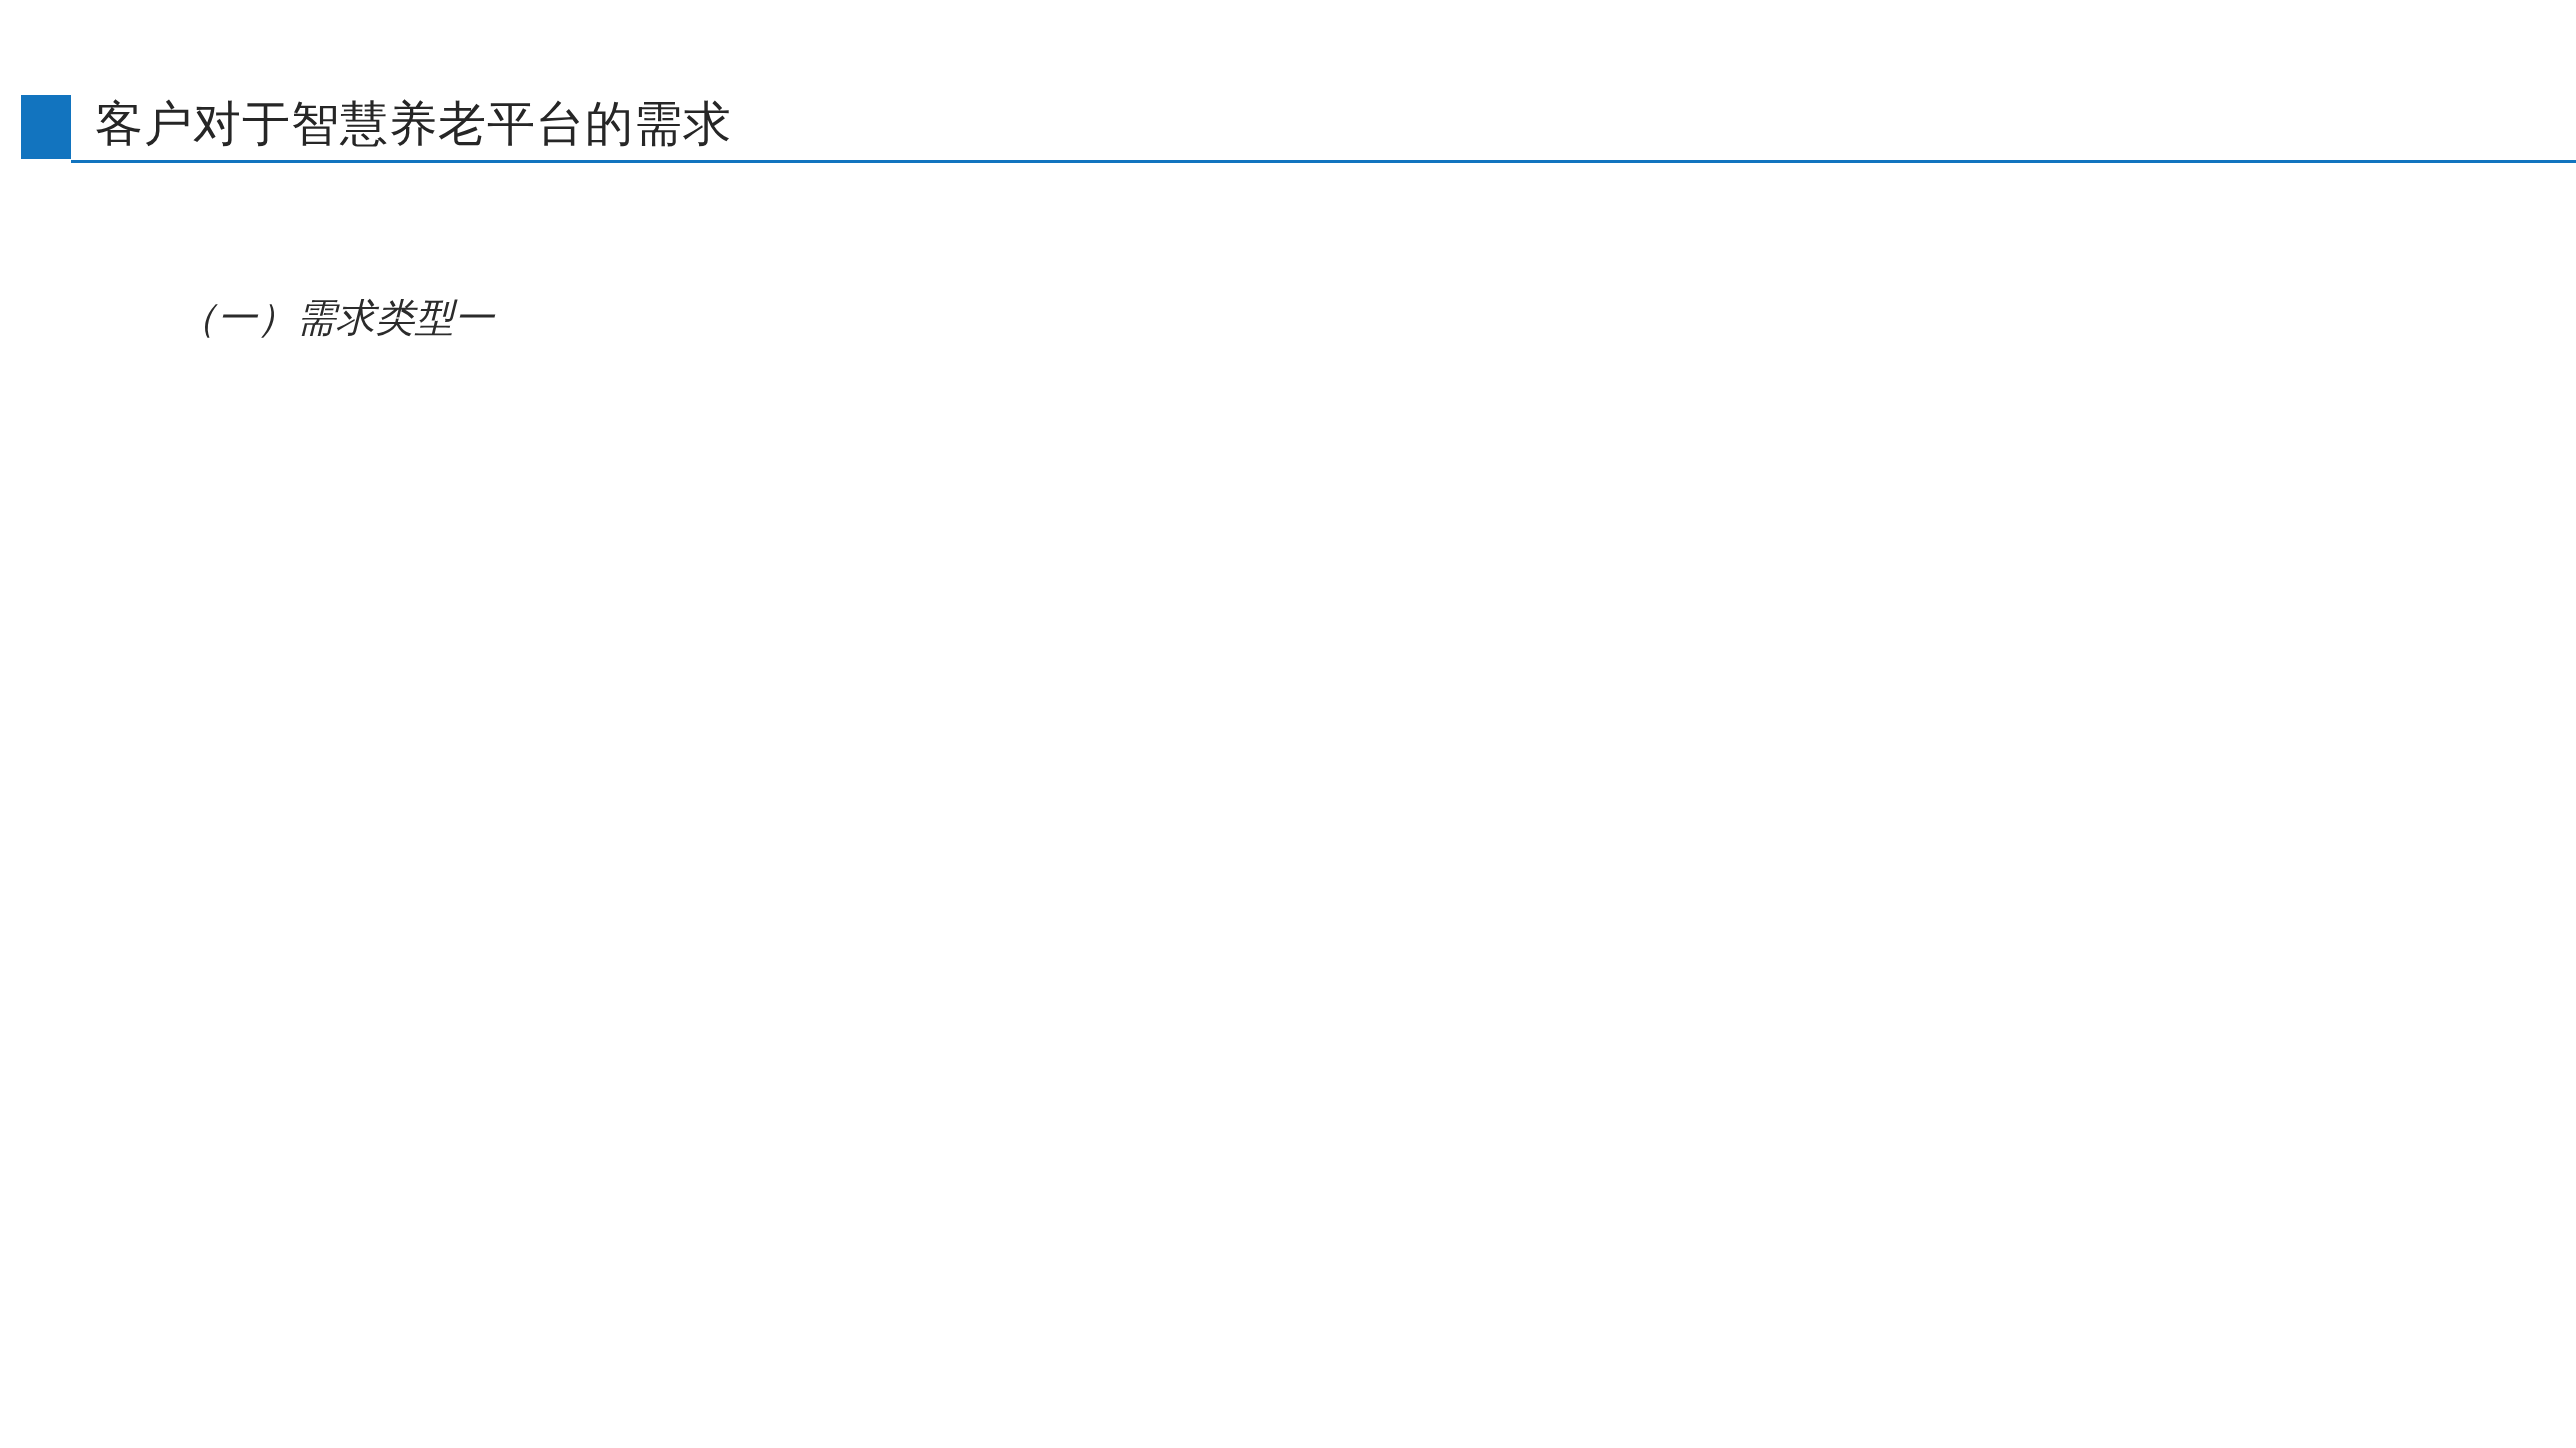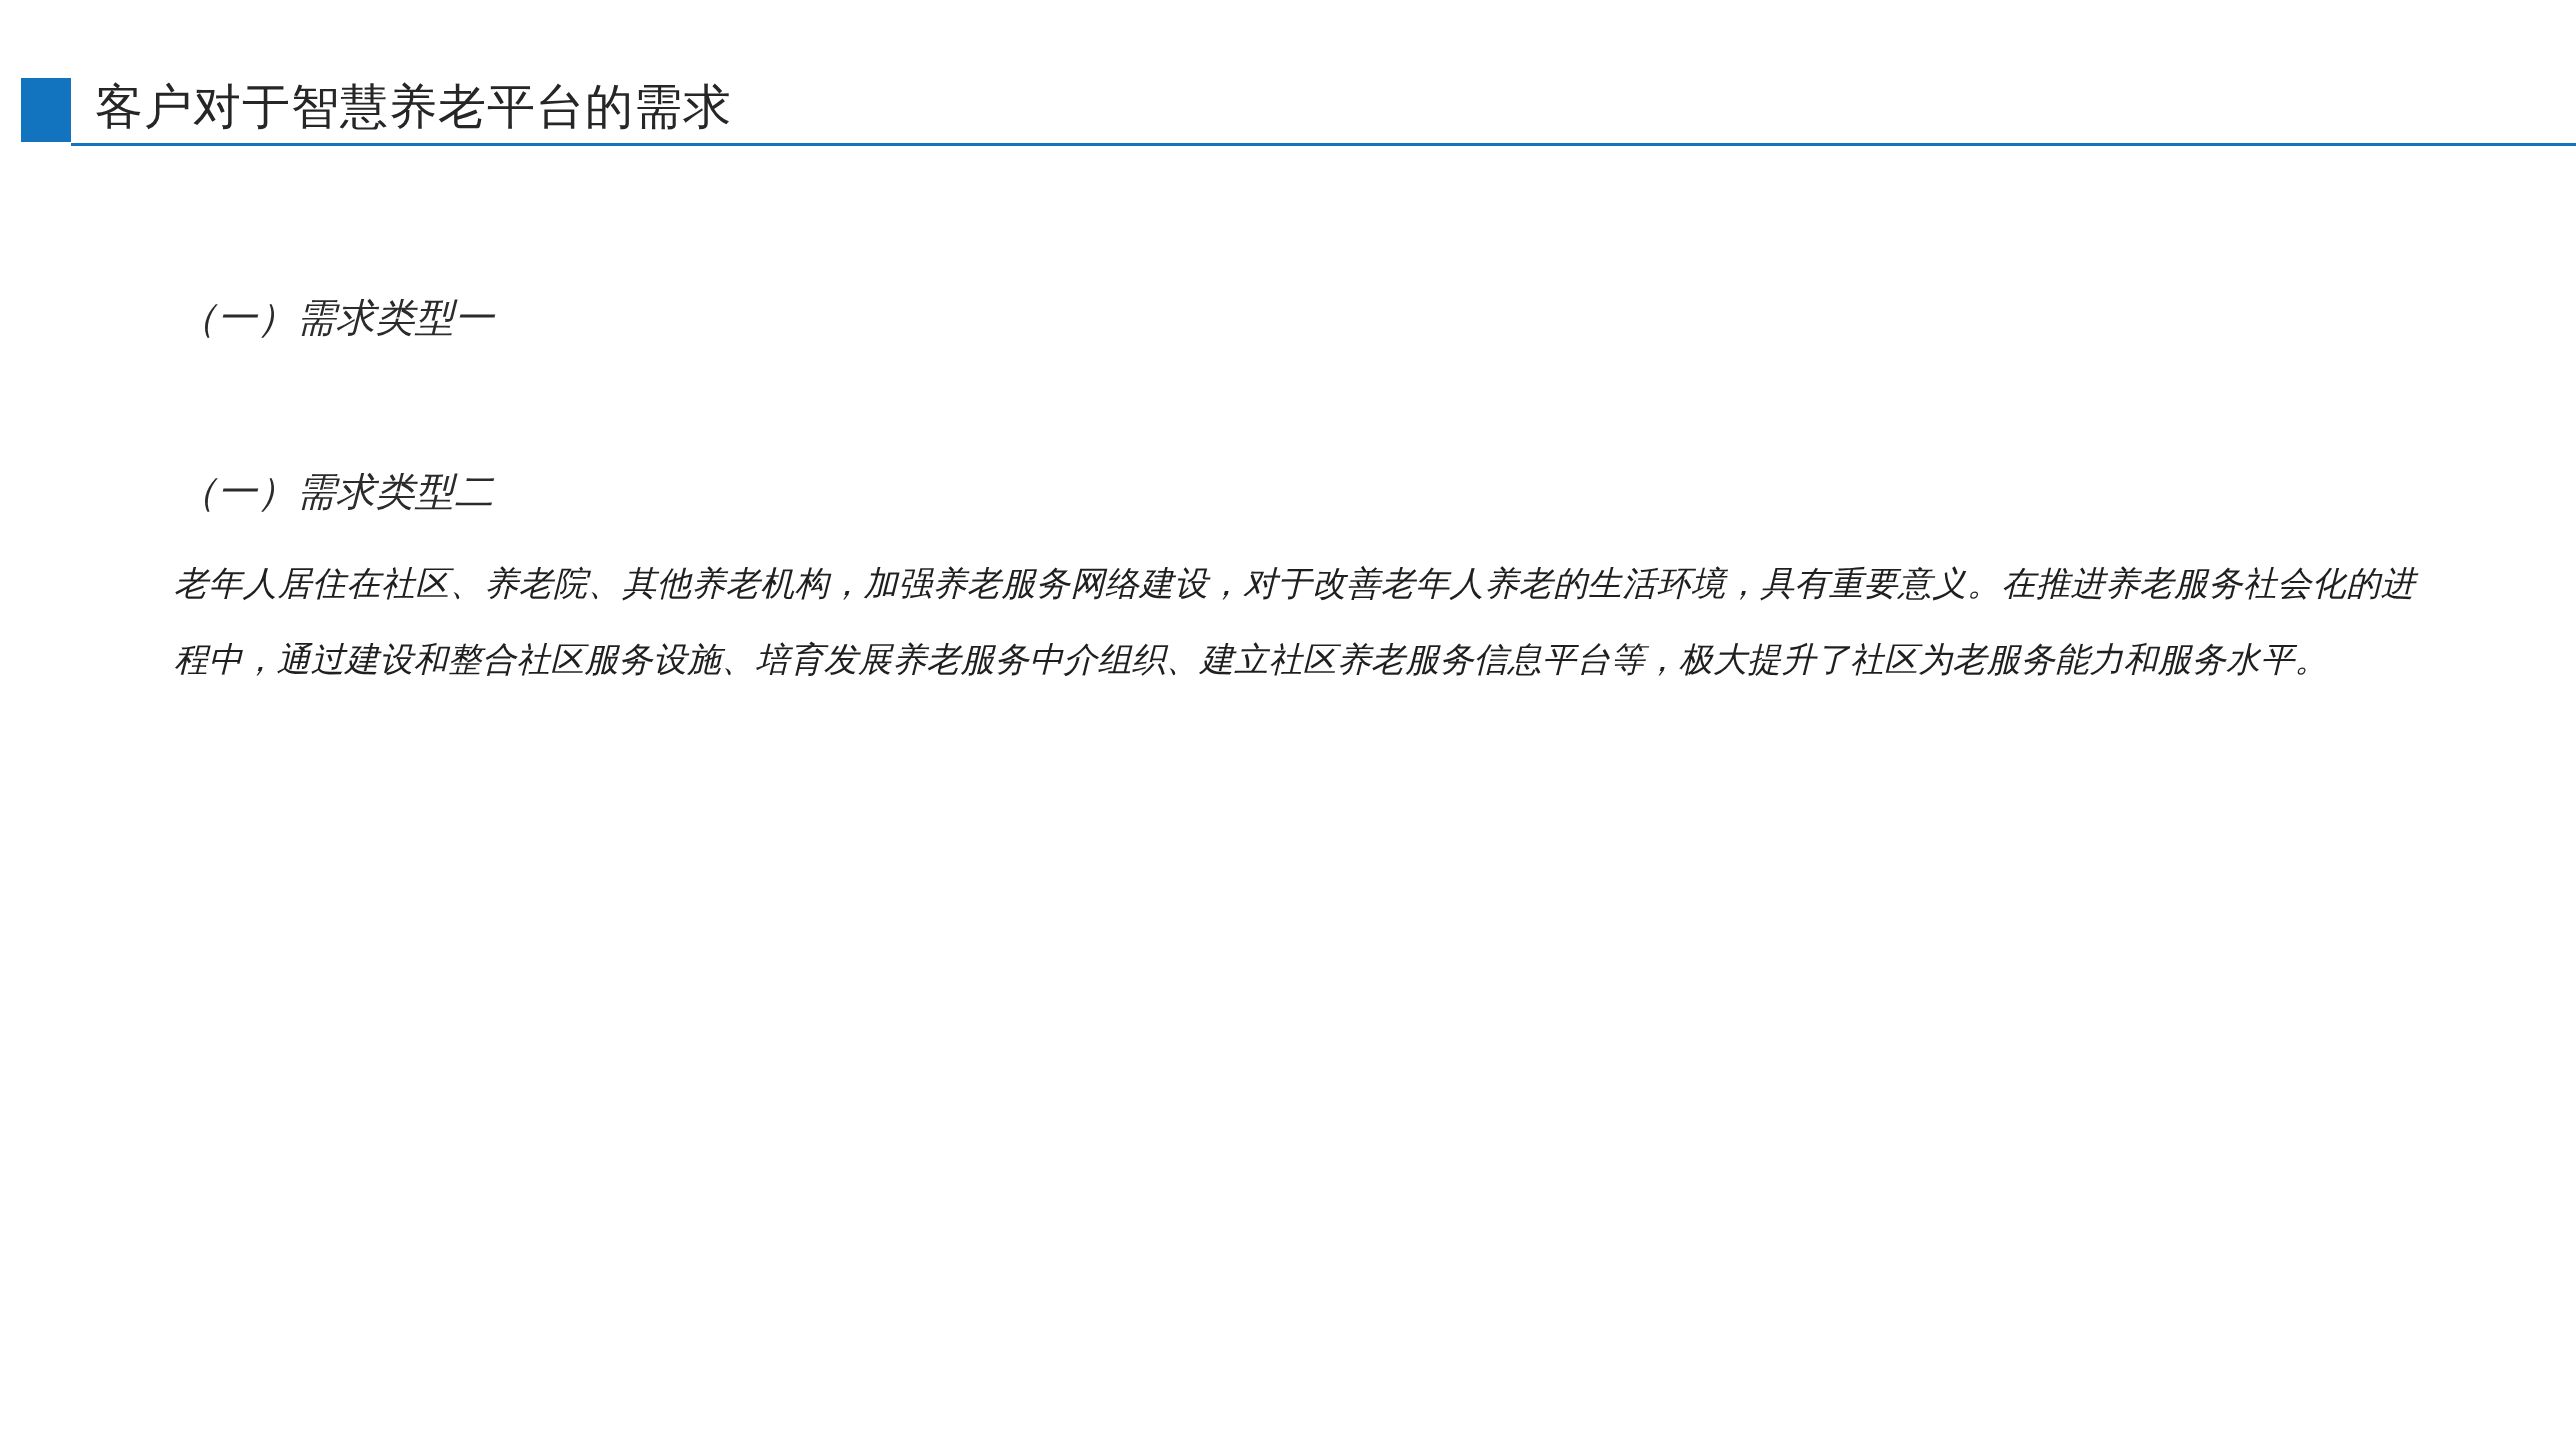--- a/index.html
+++ b/index.html
@@ -13,21 +13,21 @@
     font-family: "Liberation Sans", "DejaVu Sans", sans-serif;
     color: #1a1a1a;
     overflow: hidden;
     position: relative;
   }
 
   
   .title-band {
     position: absolute;
     left: 0;
-    top: 68px;
+    top: 85px;
     width: 2560px;
     height: 83px;
   }
   .title-marker {
     position: absolute;
     left: 21px;
     top: 9.7px;
     width: 50px;
     height: 64px;
     background: #1274bf;
@@ -90,19 +90,15 @@
   <div class="title-text">客户对于智慧养老平台的需求</div>
   <div class="title-rule"></div>
 </div>
 
 <div class="content">
 
   <div class="section">
     <div class="section-heading">（一）需求类型一</div>
   </div>
 
-  <div class="section">
-    <div class="section-heading">（一）需求类型二</div>
-    <p class="section-paragraph">老年人居住在社区、养老院、其他养老机构，加强养老服务网络建设，对于改善老年人养老的生活环境，具有重要意义。在推进养老服务社会化的进程中，通过建设和整合社区服务设施、培育发展养老服务中介组织、建立社区养老服务信息平台等，极大提升了社区为老服务能力和服务水平。</p>
-  </div>
 
 </div>
 
 
 </body></html>

